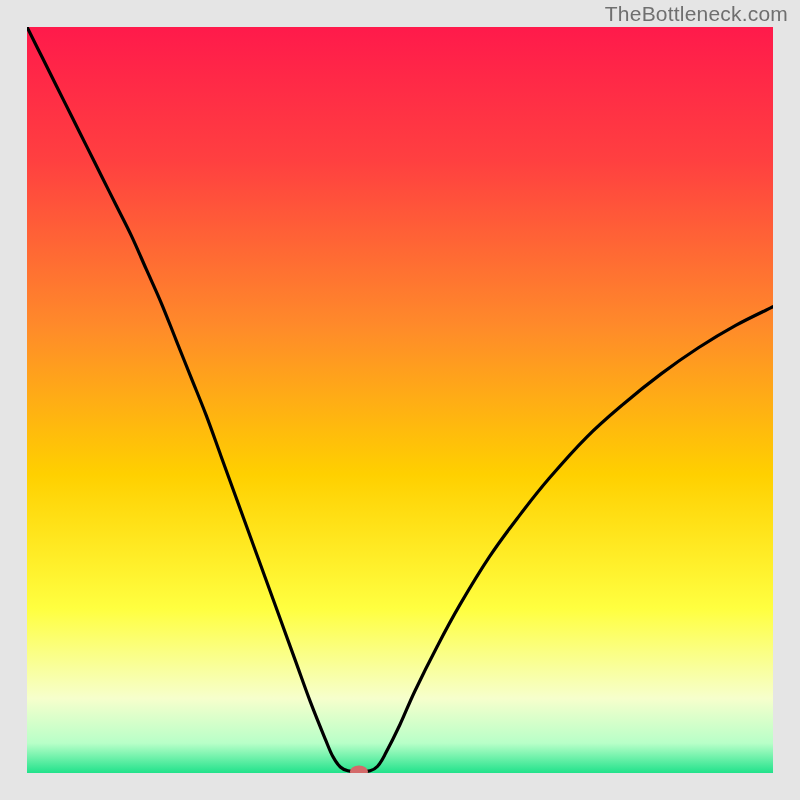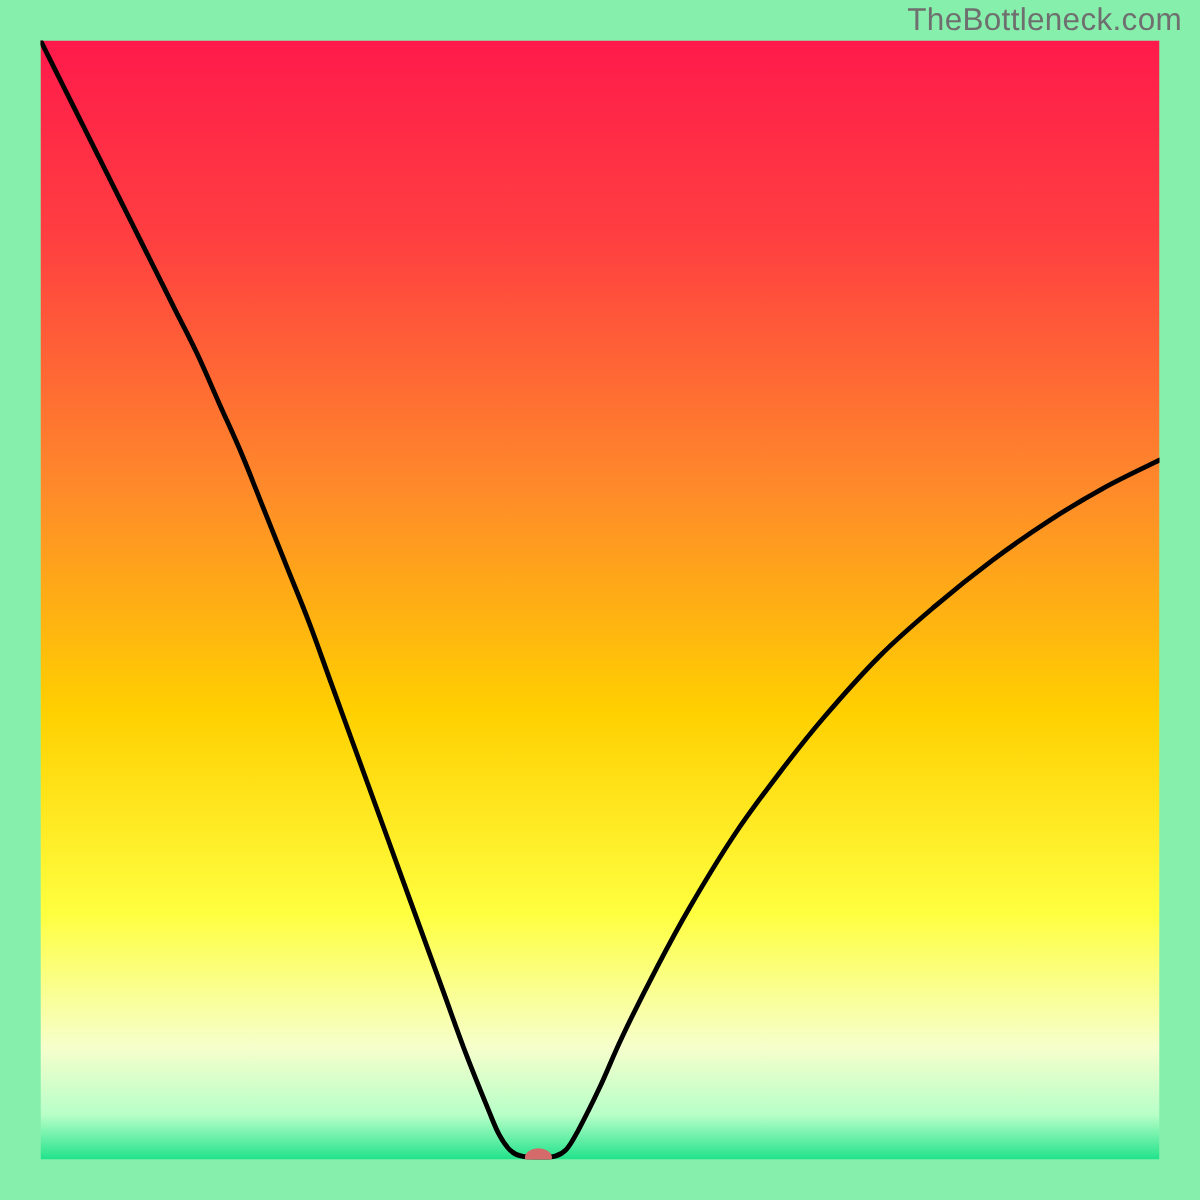--- a/index.html
+++ b/index.html
@@ -10,21 +10,21 @@
     background: #000;
     overflow: hidden;
     font-family: Arial, Helvetica, sans-serif;
   }
   .frame {
     position: absolute;
     left: 0;
     top: 0;
     width: 800px;
     height: 800px;
-    background: #86efac;
+    background: #e5e5e5;
     text-align: right;
   }
   .watermark {
     position: absolute;
     top: 2px;
     right: 12px;
     color: #6f6f6f;
     font-size: 21px;
     font-weight: 500;
     letter-spacing: 0.2px;

